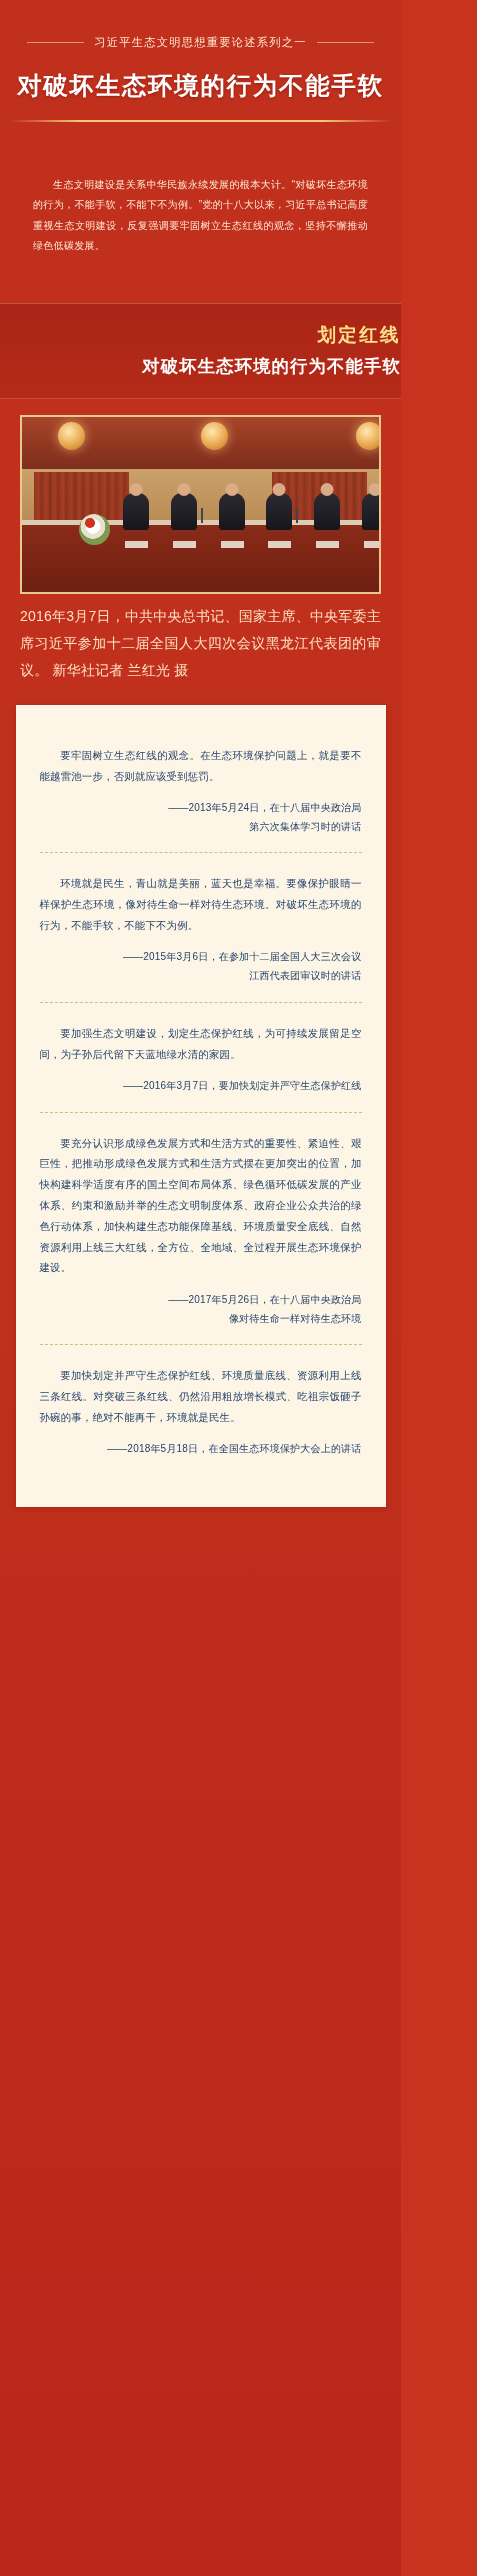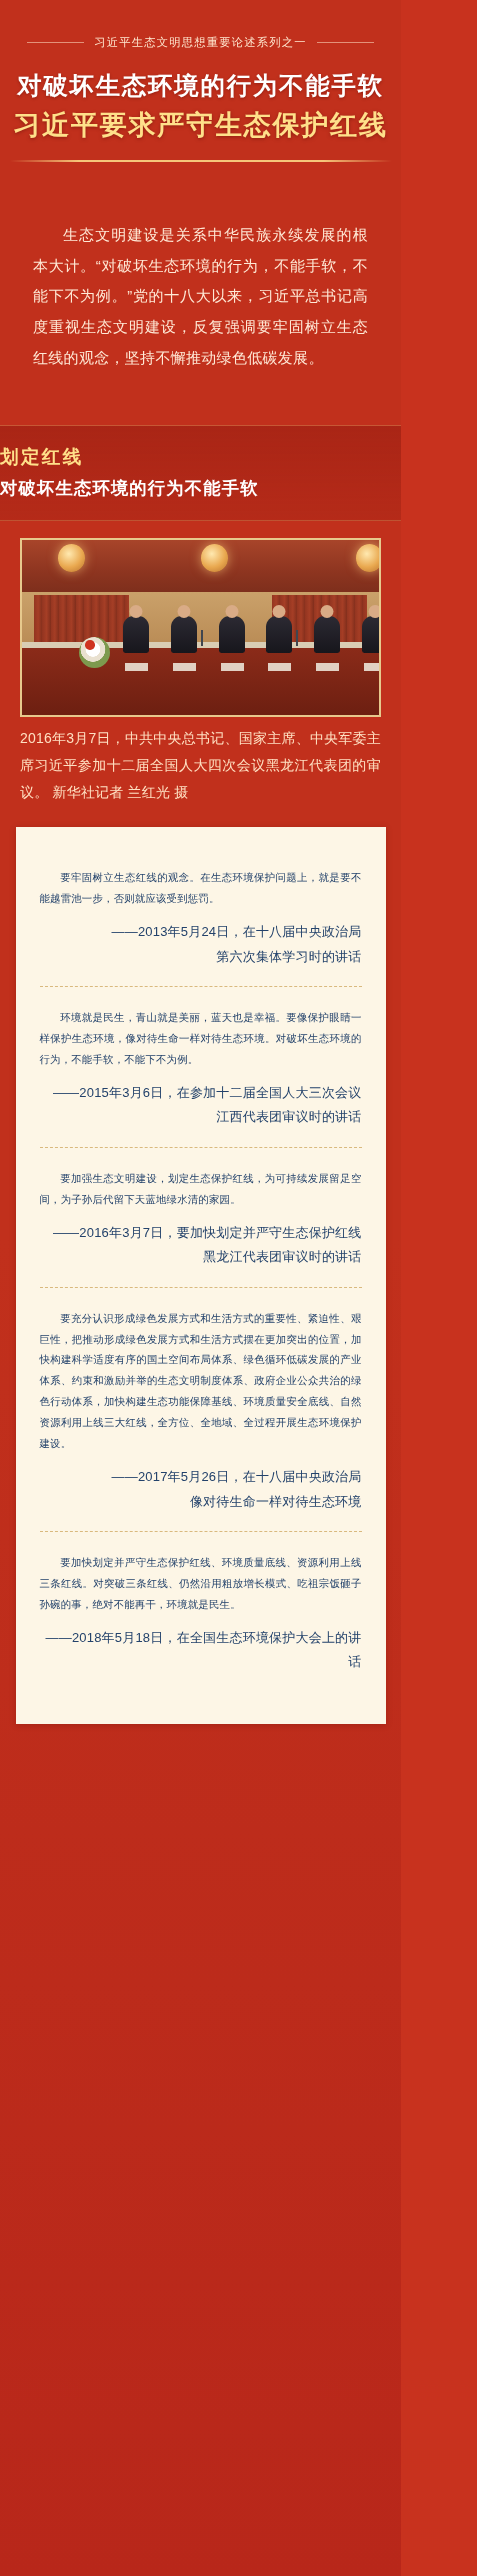--- a/index.html
+++ b/index.html
@@ -63,32 +63,32 @@
     margin: 15.5px auto 0 auto;
     background: linear-gradient(90deg, rgba(255,224,138,0) 0%, rgba(255,224,138,0.85) 18%, rgba(255,224,138,0.85) 82%, rgba(255,224,138,0) 100%);
   }
 
   
   .lead-wrap {
     padding: 22.7px 33px 12px 33px;
   }
   .lead-text {
     color: #ffe9d6;
-    font-size: 15px;
+    font-size: 10px;
     line-height: 2.05;
     text-align: justify;
     text-indent: 2em;
     letter-spacing: 0.3px;
   }
 
   
   .banner {
     margin: 24px 0 6px 0;
     padding: 18px 0 20px 0;
-    text-align: left;
+    text-align: right;
     background: linear-gradient(180deg, rgba(150,28,16,0.55) 0%, rgba(150,28,16,0.28) 100%);
     border-top: 0.6px solid rgba(255,224,138,0.25);
     border-bottom: 0.6px solid rgba(255,224,138,0.25);
   }
   .banner-l1 {
     color: #ffe08a;
     font-size: 18.5px;
     font-weight: bold;
     letter-spacing: 2.4px;
     margin-bottom: 7.2px;
@@ -184,21 +184,21 @@
   .quote-body {
     color: #23426b;
     font-size: 10.4px;
     line-height: 2.0;
     text-align: justify;
     text-indent: 2em;
     letter-spacing: 0.2px;
   }
   .quote-src {
     color: #23426b;
-    font-size: 13px;
+    font-size: 10px;
     line-height: 1.9;
     text-align: right;
     margin-top: 8.3px;
     letter-spacing: 0.2px;
   }
   .quote-src .src-line2 { display: block; }
   .q-divider {
     border: 0;
     border-top: 1.2px dashed #d9b97e;
     margin: 3.6px 0 0 0;
@@ -214,21 +214,20 @@
 
 <div class="page">
 
   <div class="header">
     <div class="series-line">
       <span class="series-rule"></span>
       <span class="series-text">习近平生态文明思想重要论述系列之一</span>
       <span class="series-rule"></span>
     </div>
     <div class="title-1">对破坏生态环境的行为不能手软</div>
-    <div class="title-2">习近平要求严守生态保护红线</div>
     <div class="title-underline"></div>
   </div>
 
   <div class="lead-wrap">
     <p class="lead-text">生态文明建设是关系中华民族永续发展的根本大计。“对破坏生态环境的行为，不能手软，不能下不为例。”党的十八大以来，习近平总书记高度重视生态文明建设，反复强调要牢固树立生态红线的观念，坚持不懈推动绿色低碳发展。</p>
   </div>
 
   <div class="banner">
     <div class="banner-l1">划定红线</div>
     <div class="banner-l2">对破坏生态环境的行为不能手软</div>
@@ -287,21 +286,20 @@
         <span>——2015年3月6日，在参加十二届全国人大三次会议</span>
         <span class="src-line2">江西代表团审议时的讲话</span>
       </div>
     </div>
     <hr class="q-divider">
 
     <div class="quote-block">
       <p class="quote-body">要加强生态文明建设，划定生态保护红线，为可持续发展留足空间，为子孙后代留下天蓝地绿水清的家园。</p>
       <div class="quote-src">
         <span>——2016年3月7日，要加快划定并严守生态保护红线</span>
-        <span class="src-line2">黑龙江代表团审议时的讲话</span>
       </div>
     </div>
     <hr class="q-divider">
 
     <div class="quote-block">
       <p class="quote-body">要充分认识形成绿色发展方式和生活方式的重要性、紧迫性、艰巨性，把推动形成绿色发展方式和生活方式摆在更加突出的位置，加快构建科学适度有序的国土空间布局体系、绿色循环低碳发展的产业体系、约束和激励并举的生态文明制度体系、政府企业公众共治的绿色行动体系，加快构建生态功能保障基线、环境质量安全底线、自然资源利用上线三大红线，全方位、全地域、全过程开展生态环境保护建设。</p>
       <div class="quote-src">
         <span>——2017年5月26日，在十八届中央政治局</span>
         <span class="src-line2">像对待生命一样对待生态环境</span>
       </div>

